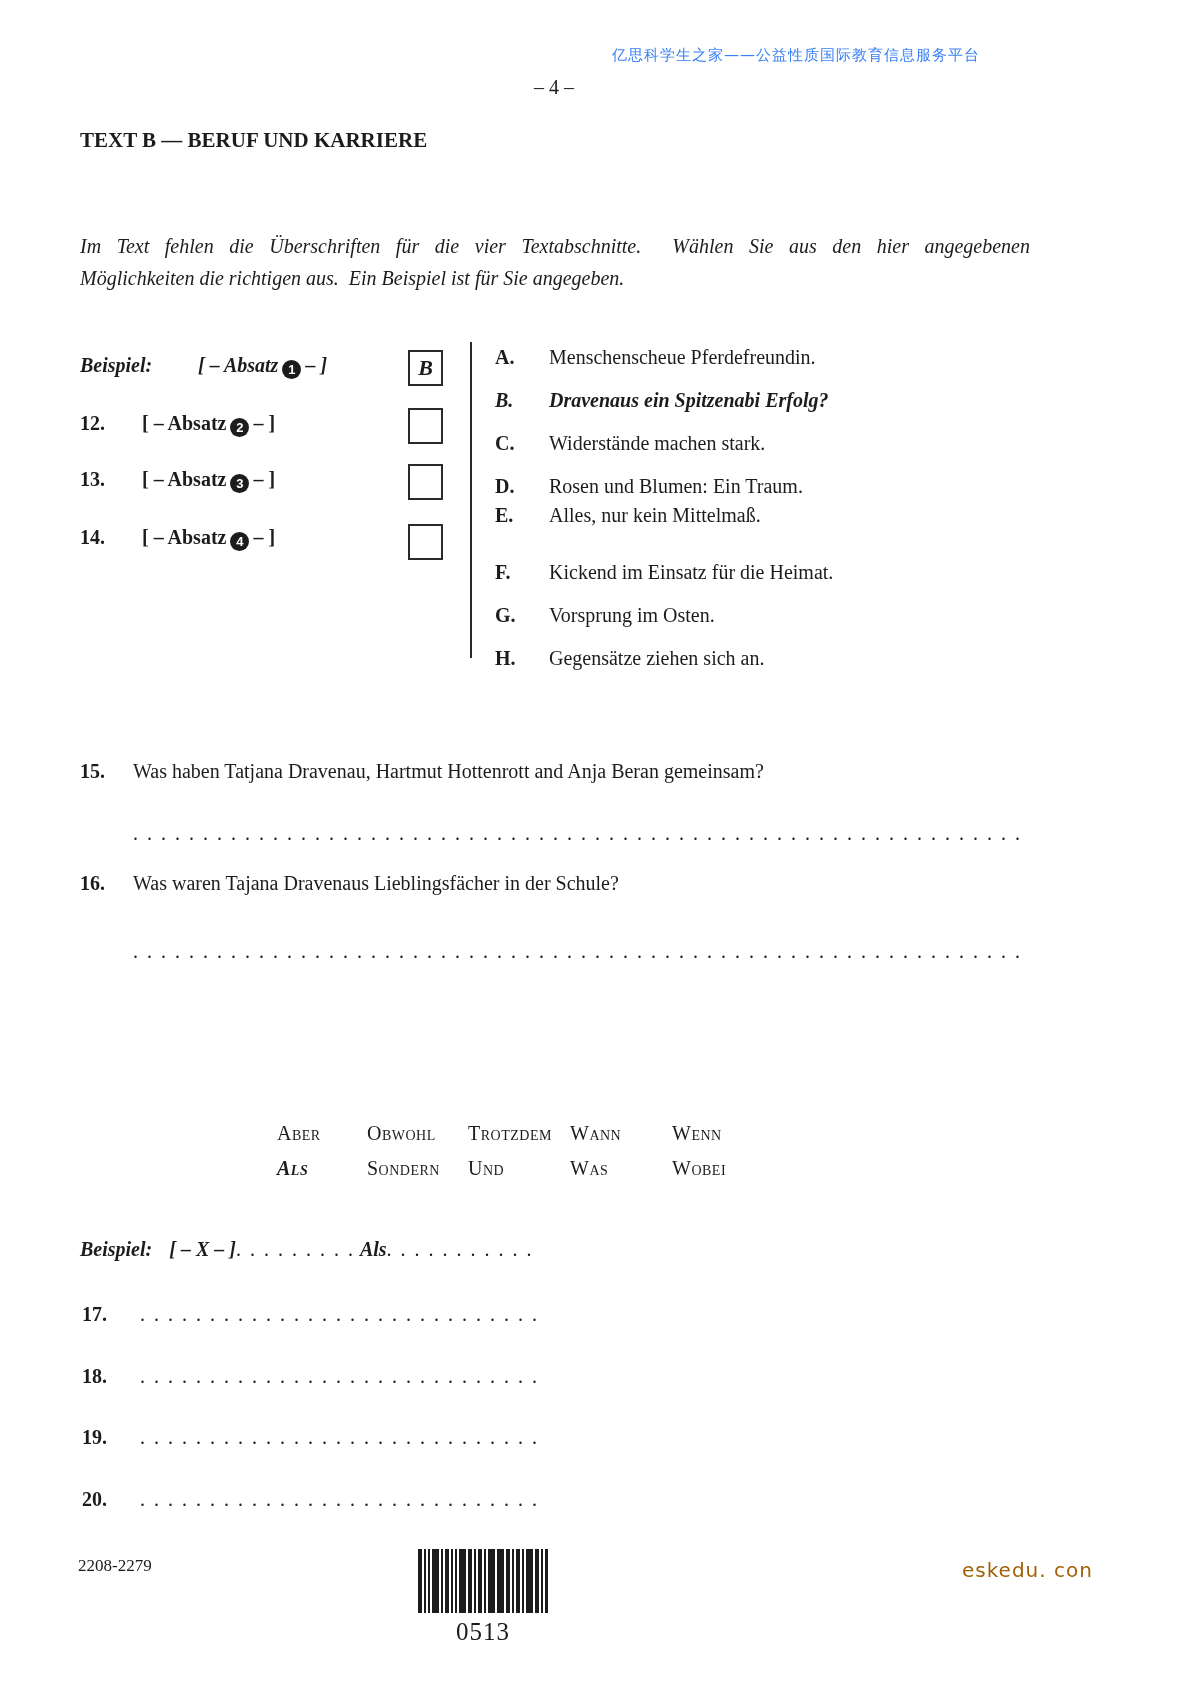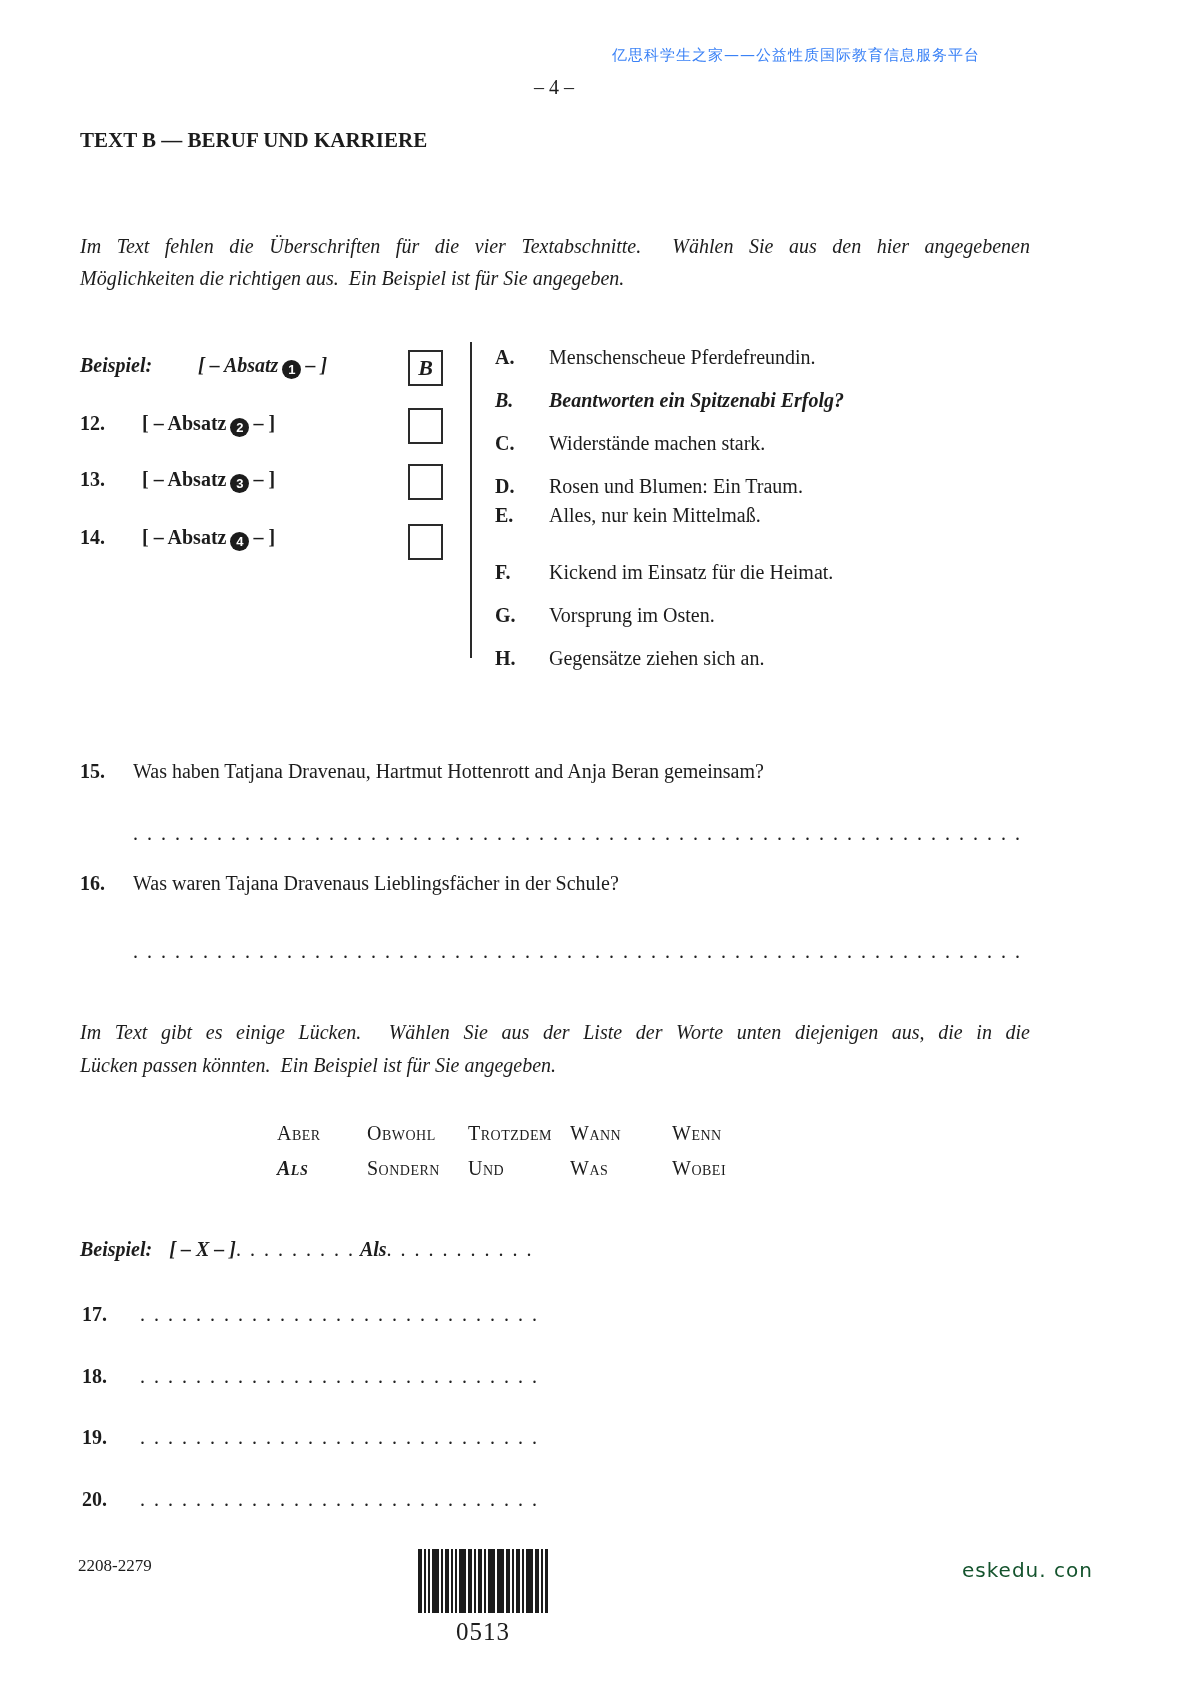--- a/index.html
+++ b/index.html
@@ -78,21 +78,21 @@
     <span>[ – Absatz</span><span class="circ">4</span><span>– ]</span>
   </div>
   <div class="abs answer-box" style="left:408px;top:524px;"></div>
 
   <div class="abs divider" style="left:470px;top:342px;height:316px;"></div>
 
   <div class="abs" style="left:495px;top:346px;">
     <span class="opt-letter">A.</span><span>Menschenscheue Pferdefreundin.</span>
   </div>
   <div class="abs bi" style="left:495px;top:389px;">
-    <span class="opt-letter">B.</span><span>Beantworten ein Spitzenabi Erfolg?</span>
+    <span class="opt-letter">B.</span><span>Dravenaus ein Spitzenabi Erfolg?</span>
   </div>
   <div class="abs" style="left:495px;top:432px;">
     <span class="opt-letter">C.</span><span>Widerstände machen stark.</span>
   </div>
   <div class="abs" style="left:495px;top:475px;">
     <span class="opt-letter">D.</span><span>Rosen und Blumen: Ein Traum.</span>
   </div>
   <div class="abs" style="left:495px;top:504px;">
     <span class="opt-letter">E.</span><span>Alles, nur kein Mittelmaß.</span>
   </div>
@@ -109,24 +109,20 @@
   <div class="abs" style="left:80px;top:760px;">
     <span class="q-num">15.</span><span>Was haben Tatjana Dravenau, Hartmut Hottenrott and Anja Beran gemeinsam?</span>
   </div>
   <div class="abs dots" style="left:133px;top:822px;width:897px;">. . . . . . . . . . . . . . . . . . . . . . . . . . . . . . . . . . . . . . . . . . . . . . . . . . . . . . . . . . . . . . . . . . . . . . . . . . . . . . . . . . . . . . . . . . . . . . . . . . . .</div>
 
   <div class="abs" style="left:80px;top:872px;">
     <span class="q-num">16.</span><span>Was waren Tajana Dravenaus Lieblingsfächer in der Schule?</span>
   </div>
   <div class="abs dots" style="left:133px;top:940px;width:897px;">. . . . . . . . . . . . . . . . . . . . . . . . . . . . . . . . . . . . . . . . . . . . . . . . . . . . . . . . . . . . . . . . . . . . . . . . . . . . . . . . . . . . . . . . . . . . . . . . . . . .</div>
 
-  <div class="abs i" style="left:80px;top:1016px;line-height:33px;">
-    <span class="jline" style="display:block;">Im Text gibt es einige Lücken.&nbsp; Wählen Sie aus der Liste der Worte unten diejenigen aus, die in die</span>
-    <span style="display:block;">Lücken passen könnten.&nbsp; Ein Beispiel ist für Sie angegeben.</span>
-  </div>
 
   <div>
     <span class="abs sc" style="left:277px;top:1122px;">Aber</span>
     <span class="abs sc" style="left:367px;top:1122px;">Obwohl</span>
     <span class="abs sc" style="left:468px;top:1122px;">Trotzdem</span>
     <span class="abs sc" style="left:570px;top:1122px;">Wann</span>
     <span class="abs sc" style="left:672px;top:1122px;">Wenn</span>
     <span class="abs sc bi" style="left:277px;top:1157px;">Als</span>
     <span class="abs sc" style="left:367px;top:1157px;">Sondern</span>
     <span class="abs sc" style="left:468px;top:1157px;">Und</span>
@@ -176,15 +172,15 @@
       <rect x="98" y="0" width="4" height="64" fill="#1c1c1c"></rect>
       <rect x="104" y="0" width="2" height="64" fill="#1c1c1c"></rect>
       <rect x="108" y="0" width="7" height="64" fill="#1c1c1c"></rect>
       <rect x="117" y="0" width="4" height="64" fill="#1c1c1c"></rect>
       <rect x="123" y="0" width="2" height="64" fill="#1c1c1c"></rect>
       <rect x="127" y="0" width="3" height="64" fill="#1c1c1c"></rect>
     </svg>
     <div class="barcode-label">0513</div>
   </div>
 
-  <div class="abs sans" style="left:962px;top:1558px;color:#14532d;letter-spacing:1px;">eskedu. con</div>
+  <div class="abs sans" style="left:962px;top:1558px;color:#a16207;letter-spacing:1px;">eskedu. con</div>
 
 </div>
 
 </body></html>

